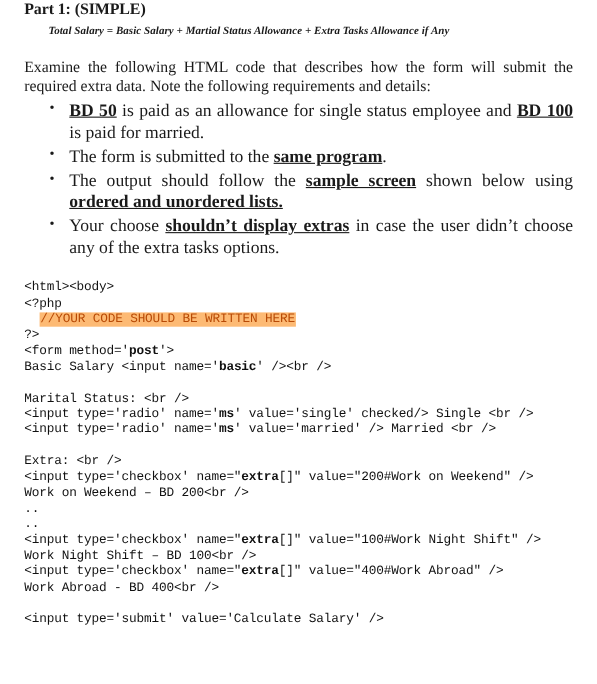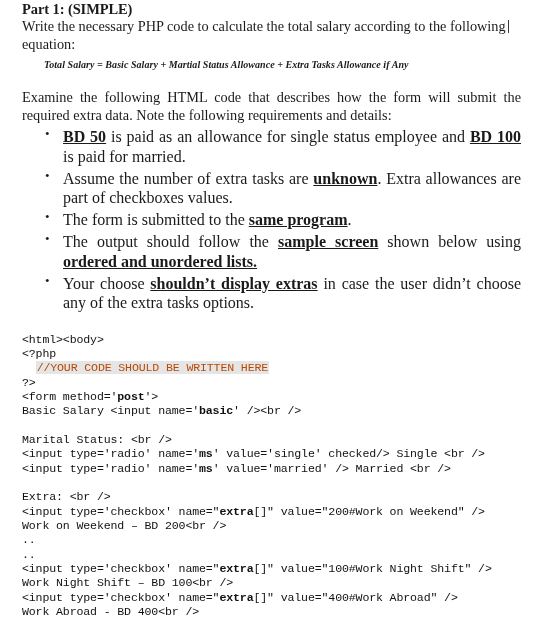--- a/index.html
+++ b/index.html
@@ -104,44 +104,42 @@
   .code .ln {
     min-height: 14.35px;
   }
   .code .blank {
     height: 14.35px;
   }
   .code b {
     font-weight: bold;
   }
   .hl {
-    background: #e5e5e5;
+    background: #fdba74;
     color: #b84a06;
     font-weight: normal;
     padding: 0 1px;
   }
 </style>
 </head>
 <body>
 
 <div class="page">
 
   <div class="prose">
 
     <div class="doc-title">Part 1: (SIMPLE)</div>
 
-    <div class="para"><span>Write the necessary PHP code to calculate the total salary according to the following</span><span class="caret-bar"></span><br><span>equation:</span></div>
 
     <div class="equation">Total Salary = Basic Salary + Martial Status Allowance + Extra Tasks Allowance if Any</div>
 
     <div class="para-exam">Examine the following HTML code that describes how the form will submit the required extra data. Note the following requirements and details:</div>
 
     <ul class="reqs" id="reqs-list">
         <li><b class="u">BD 50</b><span> is paid as an allowance for single status employee and </span><b class="u">BD 100</b><span> is paid for married.</span></li>
-        <li><span>Assume the number of extra tasks are </span><b class="u">unknown</b><span>. Extra allowances are part of checkboxes values.</span></li>
         <li><span>The form is submitted to the </span><b class="u">same program</b><span>.</span></li>
         <li><span>The output should follow the </span><b class="u">sample screen</b><span> shown below using </span><b class="u">ordered and unordered lists.</b></li>
         <li><span>Your choose </span><b class="u">shouldn’t display extras</b><span> in case the user didn’t choose any of the extra tasks options.</span></li>
       </ul>
 
   </div>
 
   <div class="code" id="code-block"><div class="ln"><span>&lt;html&gt;&lt;body&gt;</span></div><div class="ln"><span>&lt;?php</span></div><div class="ln"><span>  </span><span class="hl">//YOUR CODE SHOULD BE WRITTEN HERE</span></div><div class="ln"><span>?&gt;</span></div><div class="ln"><span>&lt;form method='</span><b>post</b><span>'&gt;</span></div><div class="ln"><span>Basic Salary &lt;input name='</span><b>basic</b><span>' /&gt;&lt;br /&gt;</span></div><div class="ln blank">&nbsp;</div><div class="ln"><span>Marital Status: &lt;br /&gt;</span></div><div class="ln"><span>&lt;input type='radio' name='</span><b>ms</b><span>' value='single' checked/&gt; Single &lt;br /&gt;</span></div><div class="ln"><span>&lt;input type='radio' name='</span><b>ms</b><span>' value='married' /&gt; Married &lt;br /&gt;</span></div><div class="ln blank">&nbsp;</div><div class="ln"><span>Extra: &lt;br /&gt;</span></div><div class="ln"><span>&lt;input type='checkbox' name="</span><b>extra</b><span>[]" value="200#Work on Weekend" /&gt;</span></div><div class="ln"><span>Work on Weekend – BD 200&lt;br /&gt;</span></div><div class="ln"><span>..</span></div><div class="ln"><span>..</span></div><div class="ln"><span>&lt;input type='checkbox' name="</span><b>extra</b><span>[]" value="100#Work Night Shift" /&gt;</span></div><div class="ln"><span>Work Night Shift – BD 100&lt;br /&gt;</span></div><div class="ln"><span>&lt;input type='checkbox' name="</span><b>extra</b><span>[]" value="400#Work Abroad" /&gt;</span></div><div class="ln"><span>Work Abroad - BD 400&lt;br /&gt;</span></div><div class="ln blank">&nbsp;</div><div class="ln"><span>&lt;input type='submit' value='Calculate Salary' /&gt;</span></div></div>
 
 </div>

